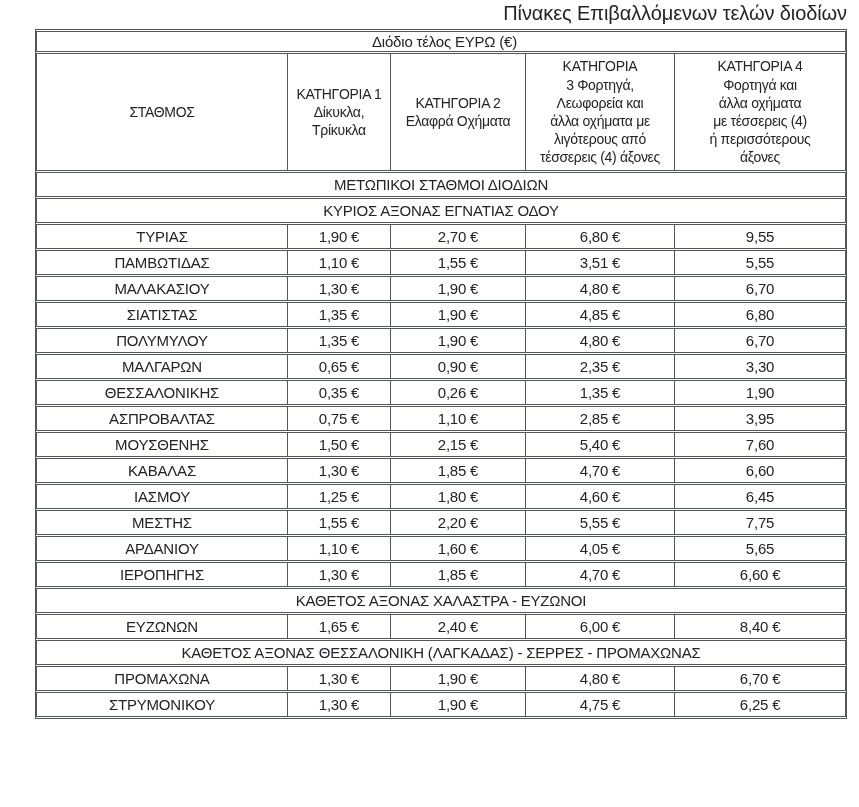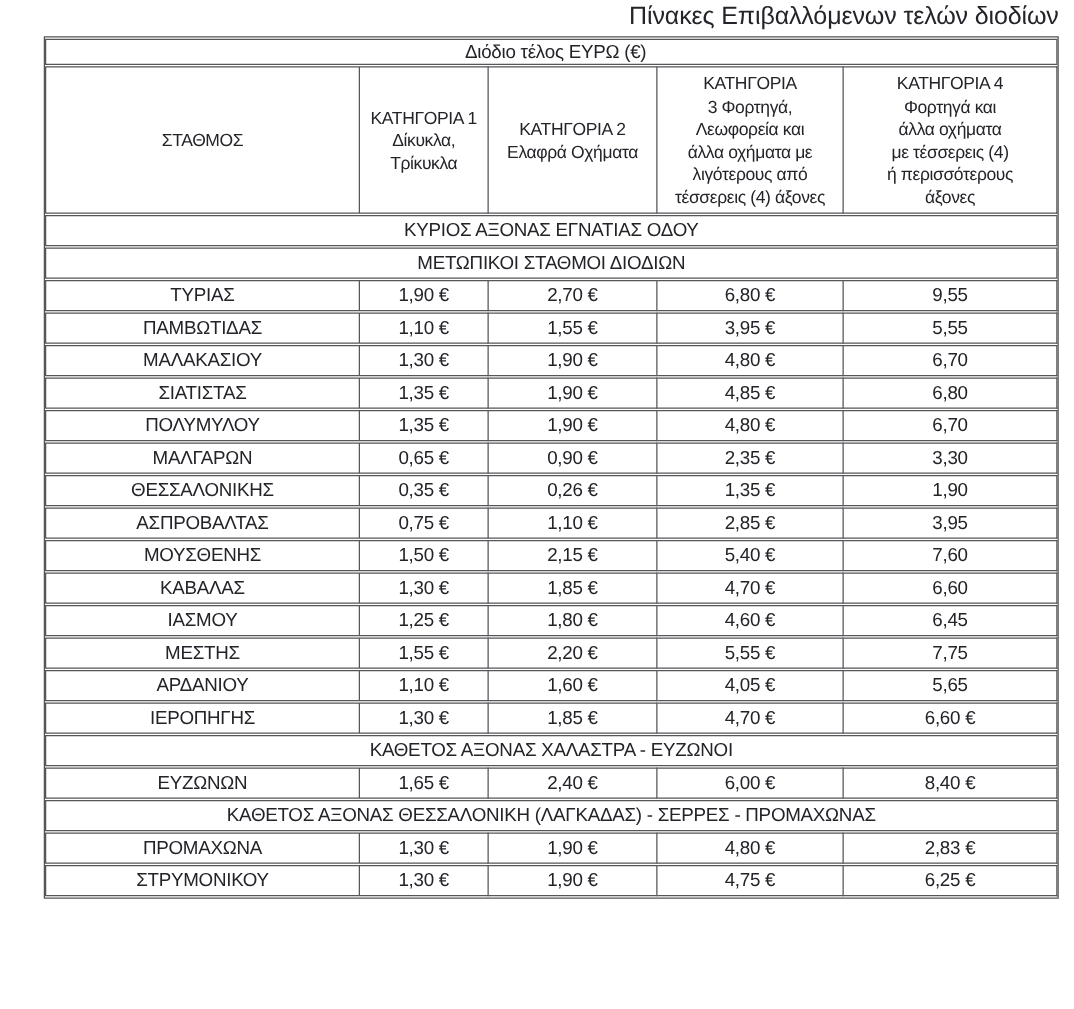--- a/index.html
+++ b/index.html
@@ -102,37 +102,37 @@
             <td class="cell head">ΚΑΤΗΓΟΡΙΑ 4
 Φορτηγά και
 άλλα οχήματα
 με τέσσερεις (4)
 ή περισσότερους
 άξονες</td>
           </tr>
       </thead>
       <tbody>
           <tr>
+            <td colspan="5" class="cell section">ΜΕΤΩΠΙΚΟΙ ΣΤΑΘΜΟΙ ΔΙΟΔΙΩΝ</td>
+          </tr>
+          <tr>
             <td colspan="5" class="cell section">ΚΥΡΙΟΣ ΑΞΟΝΑΣ ΕΓΝΑΤΙΑΣ ΟΔΟΥ</td>
-          </tr>
-          <tr>
-            <td colspan="5" class="cell section">ΜΕΤΩΠΙΚΟΙ ΣΤΑΘΜΟΙ ΔΙΟΔΙΩΝ</td>
           </tr>
           <tr>
             <td class="cell station">ΤΥΡΙΑΣ</td>
             <td class="cell value">1,90 €</td>
             <td class="cell value">2,70 €</td>
             <td class="cell value">6,80 €</td>
             <td class="cell value">9,55</td>
           </tr>
           <tr>
             <td class="cell station">ΠΑΜΒΩΤΙΔΑΣ</td>
             <td class="cell value">1,10 €</td>
             <td class="cell value">1,55 €</td>
-            <td class="cell value">3,95 €</td>
+            <td class="cell value">3,51 €</td>
             <td class="cell value">5,55</td>
           </tr>
           <tr>
             <td class="cell station">ΜΑΛΑΚΑΣΙΟΥ</td>
             <td class="cell value">1,30 €</td>
             <td class="cell value">1,90 €</td>
             <td class="cell value">4,80 €</td>
             <td class="cell value">6,70</td>
           </tr>
           <tr>
@@ -223,21 +223,21 @@
             <td class="cell value">8,40 €</td>
           </tr>
           <tr>
             <td colspan="5" class="cell section">ΚΑΘΕΤΟΣ ΑΞΟΝΑΣ ΘΕΣΣΑΛΟΝΙΚΗ (ΛΑΓΚΑΔΑΣ) - ΣΕΡΡΕΣ - ΠΡΟΜΑΧΩΝΑΣ</td>
           </tr>
           <tr>
             <td class="cell station">ΠΡΟΜΑΧΩΝΑ</td>
             <td class="cell value">1,30 €</td>
             <td class="cell value">1,90 €</td>
             <td class="cell value">4,80 €</td>
-            <td class="cell value">2,83 €</td>
+            <td class="cell value">6,70 €</td>
           </tr>
           <tr>
             <td class="cell station">ΣΤΡΥΜΟΝΙΚΟΥ</td>
             <td class="cell value">1,30 €</td>
             <td class="cell value">1,90 €</td>
             <td class="cell value">4,75 €</td>
             <td class="cell value">6,25 €</td>
           </tr>
         </tbody>
     </table>

